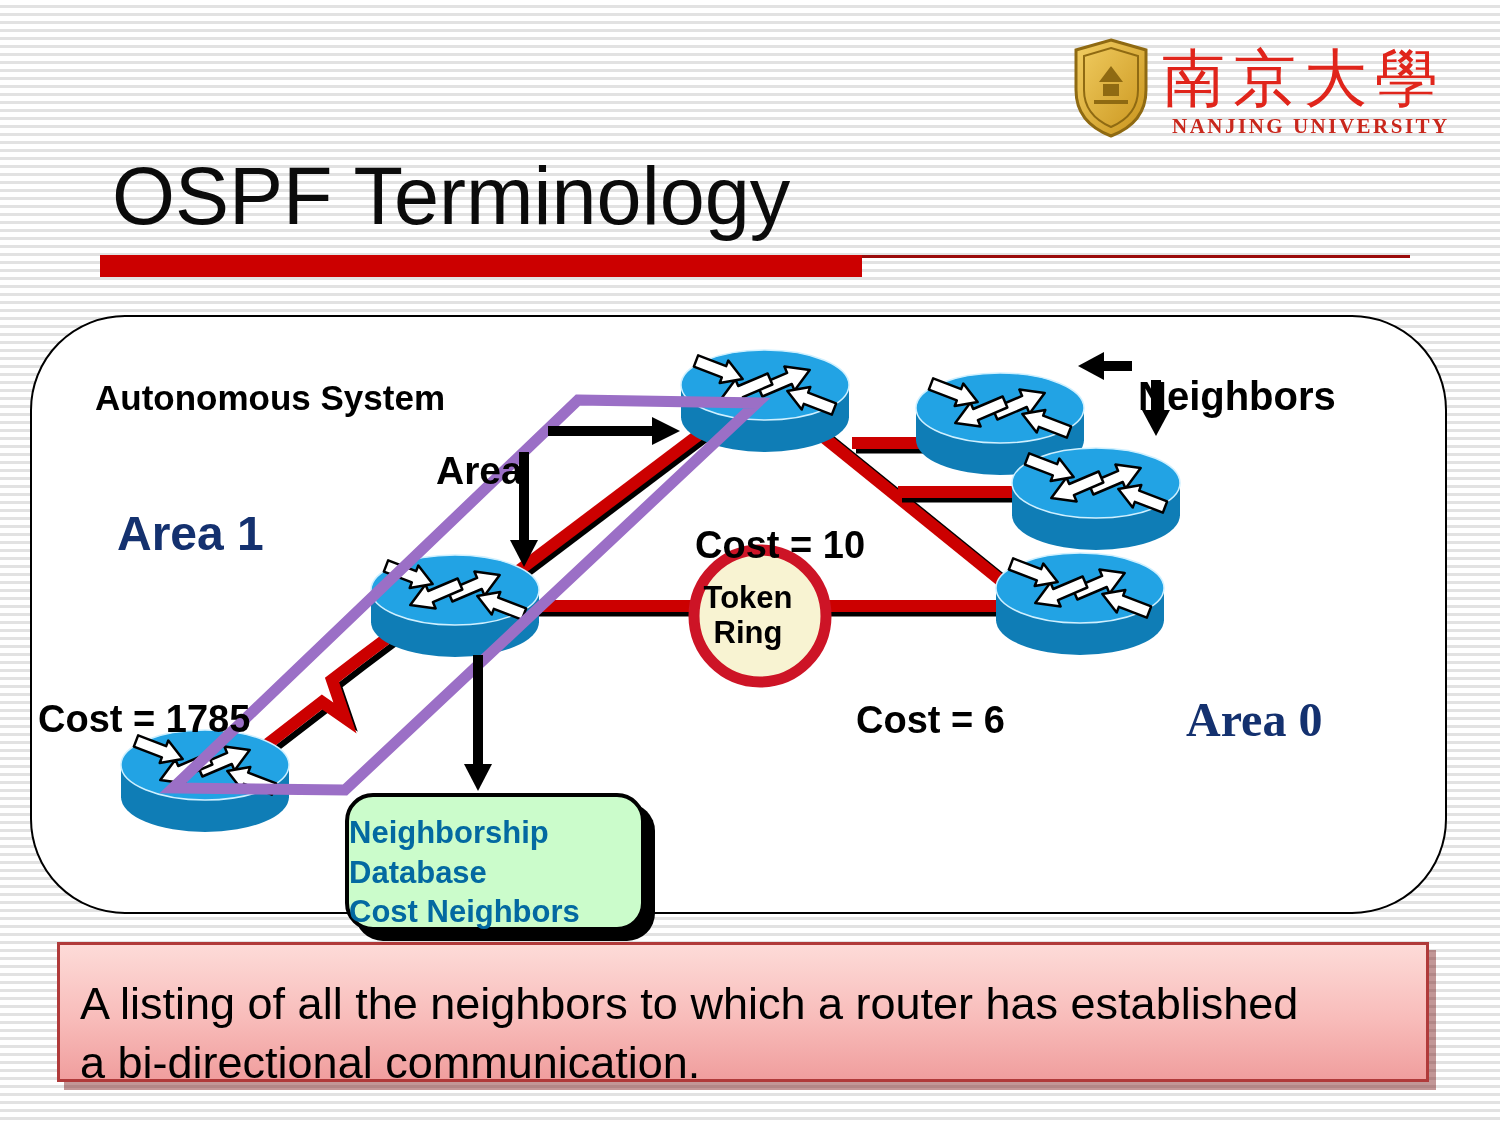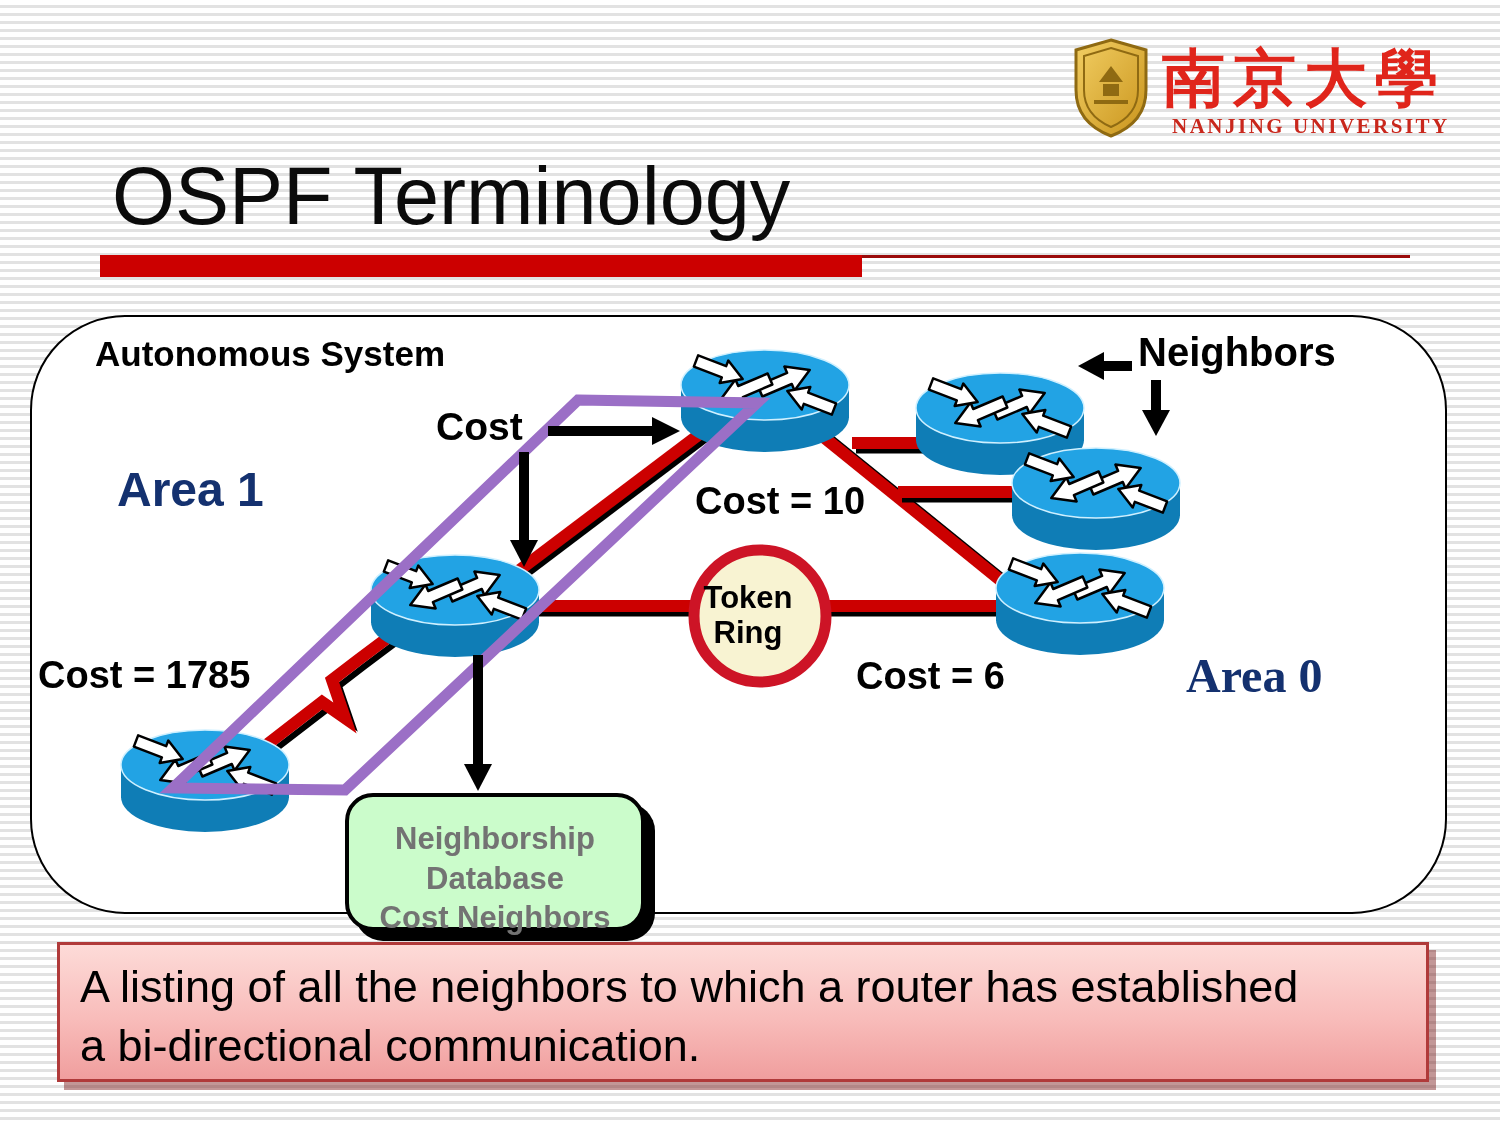--- a/index.html
+++ b/index.html
@@ -7,48 +7,48 @@
     width:1500px;height:1125px;position:relative;overflow:hidden;
     font-family:"Liberation Sans",sans-serif;
     background:repeating-linear-gradient(180deg,#ffffff 0px,#ffffff 5px,#e2e2e2 5px,#e2e2e2 8px);
   }
   .abs{position:absolute;}
   
   .title{left:112px;top:150px;font-size:81px;font-weight:400;color:#0b0b0b;letter-spacing:0px;white-space:nowrap;}
   .red-bar{left:100px;top:255px;width:762px;height:22px;background:#cc0000;}
   .red-line{left:862px;top:255px;width:548px;height:3px;background:#9a0b0b;}
   .logo-shield{left:1070px;top:38px;width:82px;height:100px;}
-  .logo-cn{left:1162px;top:36px;font-size:63px;font-weight:700;color:#e0251b;letter-spacing:8px;white-space:nowrap;}
+  .logo-cn{left:1162px;top:36px;font-size:63px;font-weight:400;color:#e0251b;letter-spacing:8px;white-space:nowrap;}
   .logo-en{left:1172px;top:114px;font-family:"Liberation Serif",serif;font-size:21px;font-weight:700;letter-spacing:2.5px;color:#c9271c;white-space:nowrap;}
   
   .as-box{left:30px;top:315px;width:1413px;height:595px;background:#ffffff;border:2px solid #000;border-radius:95px;}
   
   .diagram-svg{left:0;top:0;width:1500px;height:1125px;pointer-events:none;}
   
-  .lbl{font-weight:700;color:#000;white-space:nowrap;}
+  .lbl{font-weight:700;color:#000;white-space:nowrap;margin-top:44px;}
   .lbl-as{left:95px;top:334px;font-size:35px;}
   .lbl-neighbors{left:1138px;top:330px;font-size:40px;}
   .lbl-link{left:436px;top:405px;font-size:39px;}
   .lbl-area{color:#14316f;font-size:48px;}
   .lbl-area1{left:117px;top:462px;}
   .lbl-area0{left:1186px;top:648px;font-family:Liberation Serif, serif;}
   .lbl-cost10{left:695px;top:480px;font-size:38px;}
   .lbl-cost1785{left:38px;top:654px;font-size:38px;}
   .lbl-cost6{left:856px;top:655px;font-size:38px;}
   .token-text{left:690px;top:581px;width:116px;text-align:center;font-size:31px;font-weight:700;line-height:1.12;color:#000;}
   .token-text span{display:block;}
   
   .nbox{left:345px;top:793px;width:300px;height:138px;background:#cbfccb;border:4px solid #000;border-radius:28px;
-        box-shadow:10px 10px 0 #000;text-align:center;font-size:31px;font-weight:700;line-height:1.28;color:#737373;padding-top:22px;box-sizing:border-box;}
+        box-shadow:10px 10px 0 #000;font-size:31px;font-weight:700;line-height:1.28;color:#0369a1;padding-top:16px;box-sizing:border-box;}
   .nbox span{display:block;}
   
   .callout{left:57px;top:942px;width:1372px;height:140px;box-sizing:border-box;
            background:linear-gradient(180deg,#fddbd8 0%,#f8bcba 55%,#f09e9e 100%);
            border:3px solid #b03a3a;box-shadow:7px 8px 0 rgba(120,25,25,0.45);
-           font-size:45px;color:#000;padding:12px 0 0 20px;line-height:1.32;}
+           font-size:45px;color:#000;padding:29px 0 0 20px;line-height:1.32;}
   .callout span{display:block;white-space:nowrap;}
 </style>
 </head>
 <body>
 
 <svg class="abs logo-shield" viewBox="0 0 82 100">
   <defs>
     <linearGradient id="gold" x1="0" y1="0" x2="1" y2="1">
       <stop offset="0" stop-color="#f2ce63"></stop>
         <stop offset="1" stop-color="#c9941c"></stop>
@@ -132,21 +132,21 @@
     <line x1="1156" y1="380" x2="1156" y2="410" stroke-width="10"></line>
     <polygon points="1142,410 1170,410 1156,436" stroke="none"></polygon>
 
     <line x1="478" y1="655" x2="478" y2="764" stroke-width="10"></line>
     <polygon points="464,764 492,764 478,791" stroke="none"></polygon>
   </g>
 </svg>
 
 <div class="abs lbl lbl-as">Autonomous System</div>
 <div class="abs lbl lbl-neighbors">Neighbors</div>
-<div class="abs lbl lbl-link">Cost</div>
+<div class="abs lbl lbl-link">Area</div>
 <div class="abs lbl lbl-area lbl-area1">Area 1</div>
 <div class="abs lbl lbl-area lbl-area0">Area 0</div>
 <div class="abs lbl lbl-cost10">Cost = 10</div>
 <div class="abs lbl lbl-cost1785">Cost = 1785</div>
 <div class="abs lbl lbl-cost6">Cost = 6</div>
 
 <div class="abs token-text">
   <span>Token</span>
   <span>Ring</span>
 </div>

